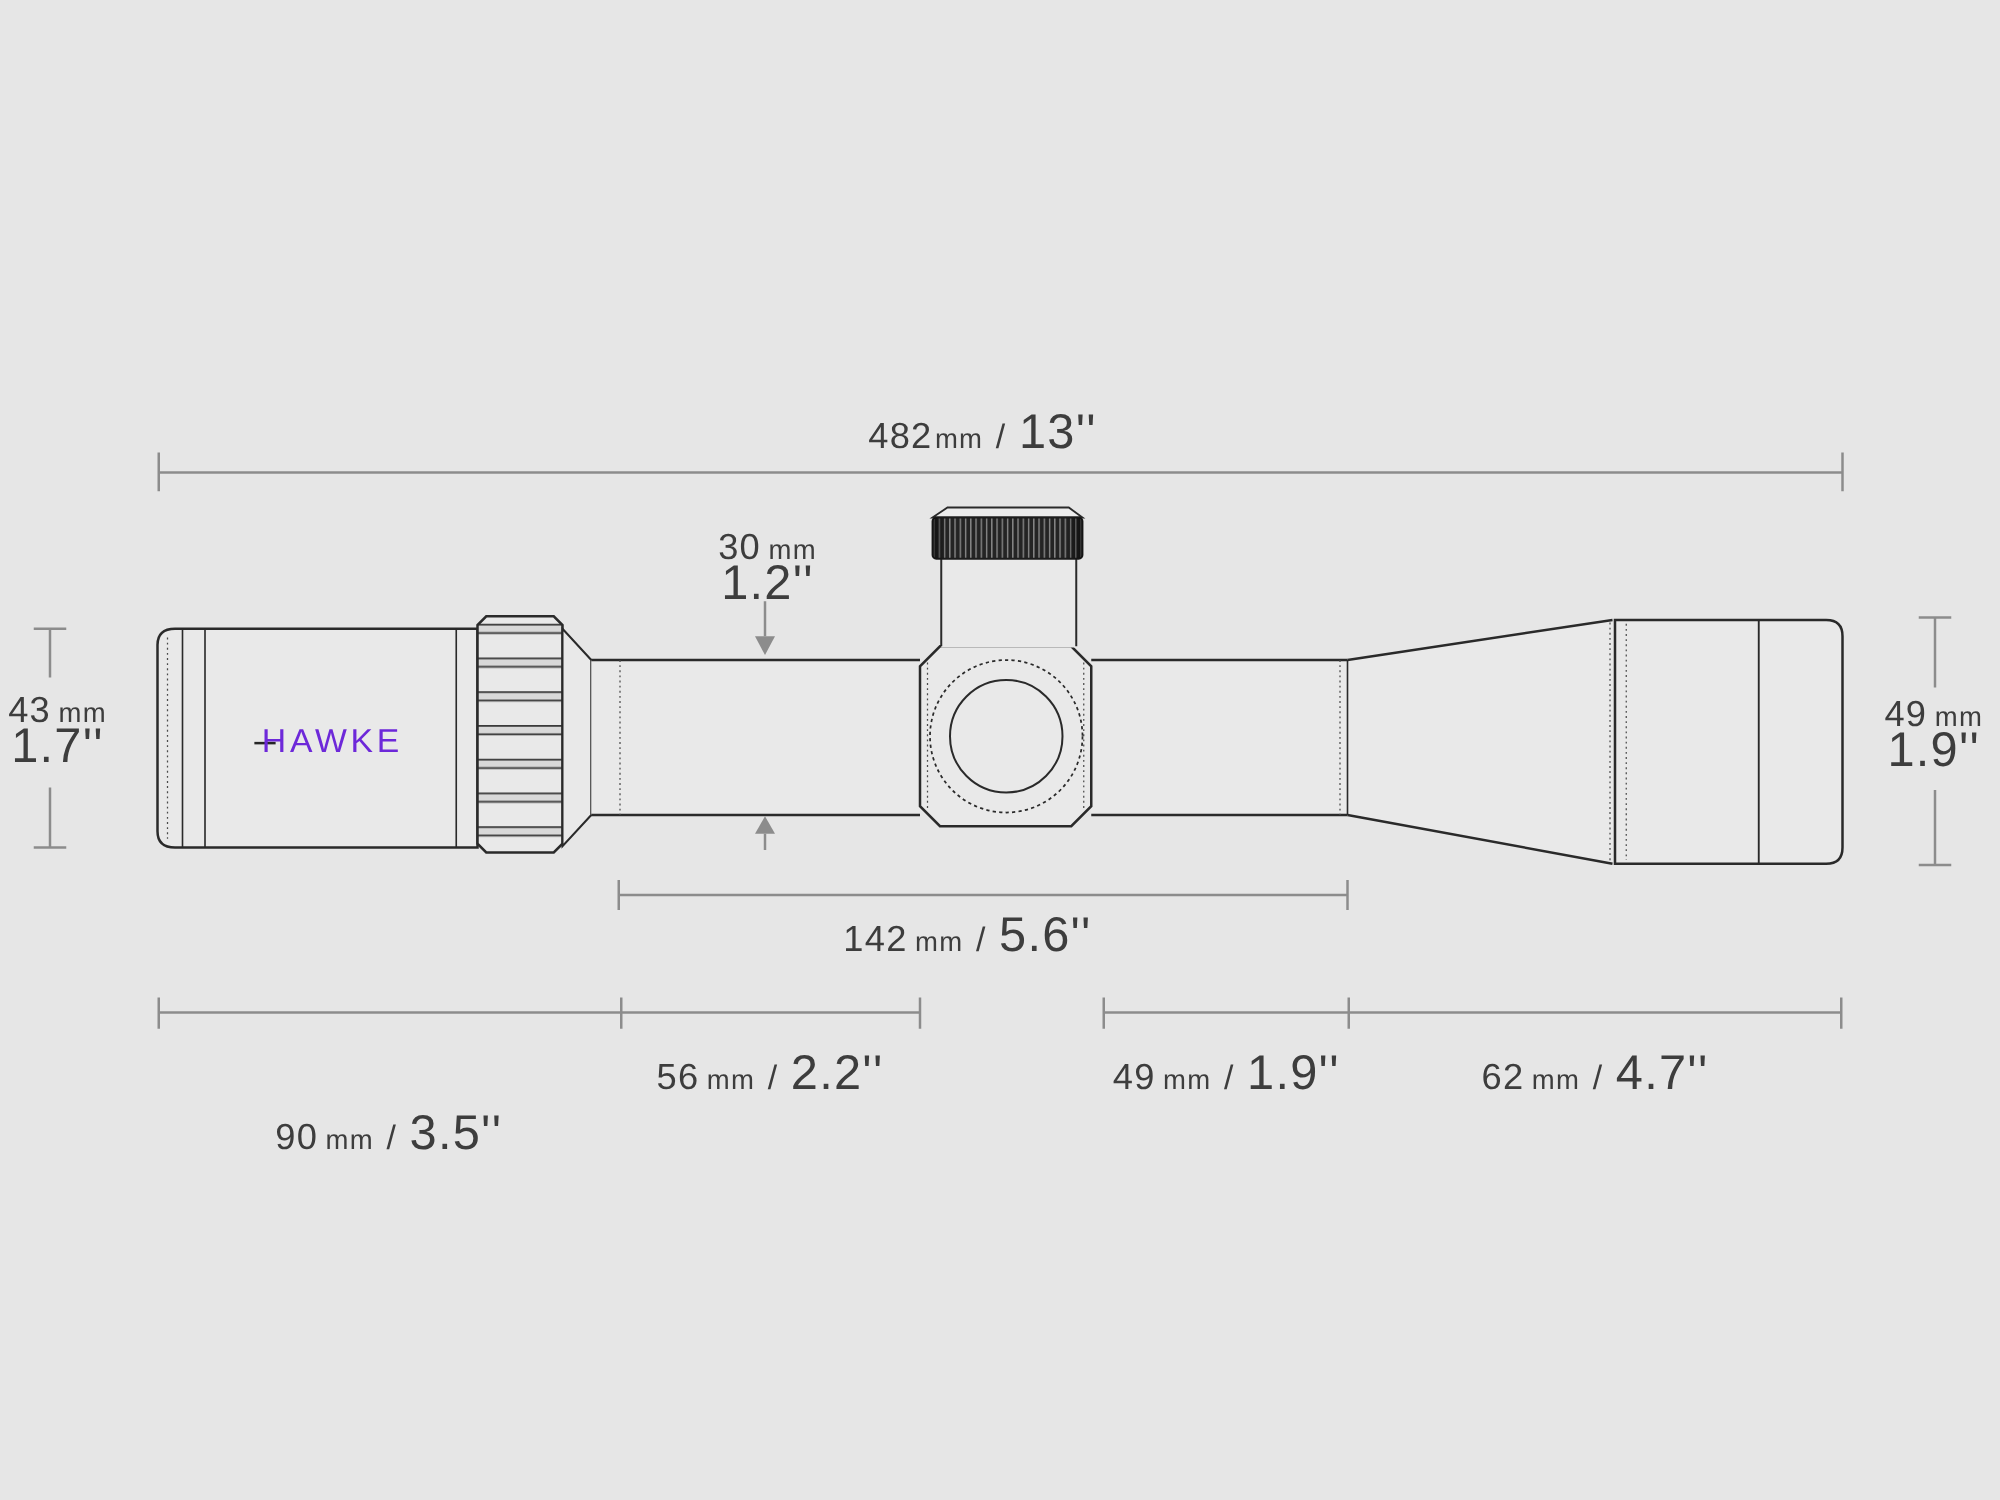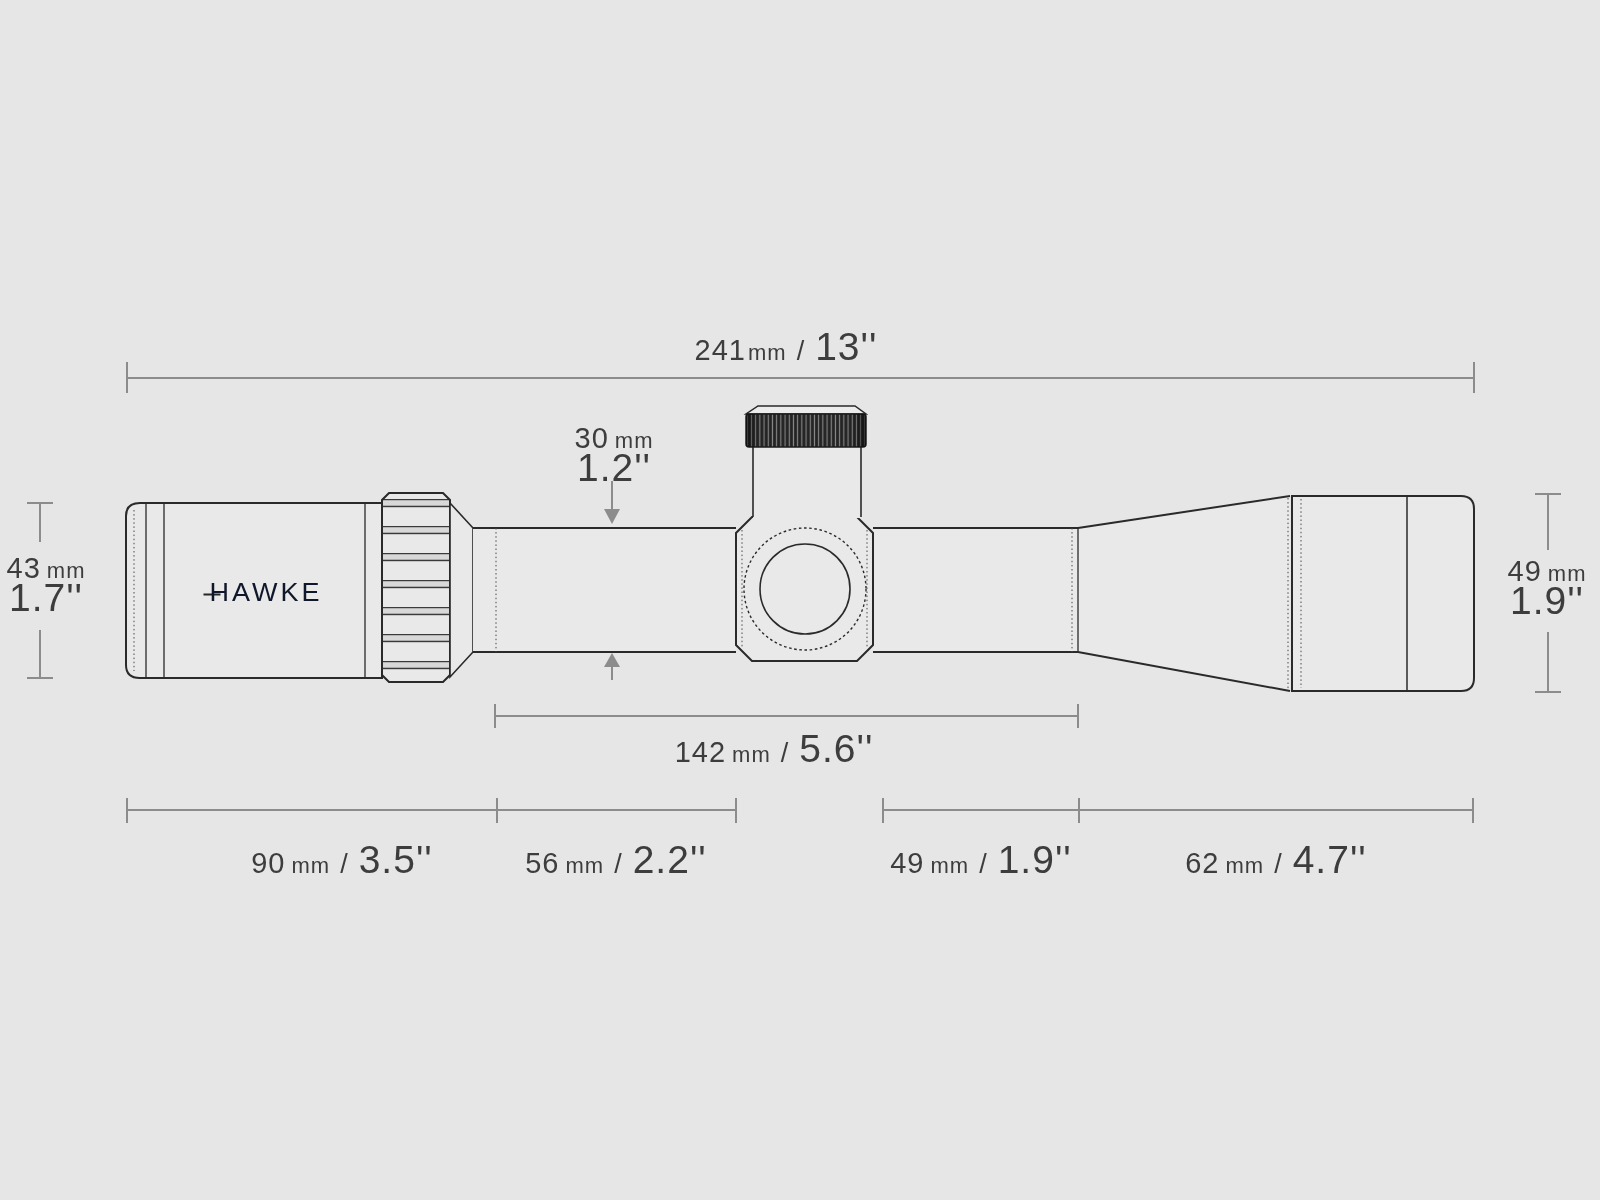--- a/index.html
+++ b/index.html
@@ -27,21 +27,21 @@
   .dim-label .num{font-size:29px;}
   .dim-label .unit{font-size:22px;margin-left:6px;}
   .dim-label.tight .unit{margin-left:2px;}
   .dim-label .sep{font-size:27px;margin:0 10px;}
   .dim-label .inch{font-size:39px;}
   .dim-label .row{display:block;line-height:27px;}
   .logo{
     position:absolute;
     transform:translate(-50%,-50%);
     display:flex;align-items:center;
-    color:#0f172a;
+    color:#6d28d9;
   }
   .logo-dash{
     width:17px;height:2px;background:#262626;
     margin-right:-11px;position:relative;top:1px;
   }
   .logo-text{
     font-size:27px;font-weight:400;letter-spacing:3px;
     transform:scaleY(0.98);
   }
 </style>
@@ -186,21 +186,21 @@
       <polygon points="604,667 620,667 612,653" fill="#8c8c8c"></polygon>
     </g>
   </svg>
 
   <div class="logo" style="left:263px;top:593px;">
     <span class="logo-dash"></span>
     <span class="logo-text">HAWKE</span>
   </div>
 
   <div class="dim-label tight" style="left:786px;top:346px;">
-    <span class="num">241</span><span class="unit">mm</span><span class="sep">/</span><span class="inch">13''</span>
+    <span class="num">482</span><span class="unit">mm</span><span class="sep">/</span><span class="inch">13''</span>
   </div>
 
   <div class="dim-label" style="left:614px;top:455px;">
     <span class="row"><span class="num">30</span><span class="unit">mm</span></span>
     <span class="row"><span class="inch">1.2''</span></span>
   </div>
 
   <div class="dim-label" style="left:46px;top:585px;">
     <span class="row"><span class="num">43</span><span class="unit">mm</span></span>
     <span class="row"><span class="inch">1.7''</span></span>
@@ -208,21 +208,21 @@
 
   <div class="dim-label" style="left:1547px;top:588px;">
     <span class="row"><span class="num">49</span><span class="unit">mm</span></span>
     <span class="row"><span class="inch">1.9''</span></span>
   </div>
 
   <div class="dim-label" style="left:774px;top:748px;">
     <span class="num">142</span><span class="unit">mm</span><span class="sep">/</span><span class="inch">5.6''</span>
   </div>
 
-  <div class="dim-label" style="left:311px;top:859px;margin-left:31px;">
+  <div class="dim-label" style="left:311px;top:907px;">
     <span class="num">90</span><span class="unit">mm</span><span class="sep">/</span><span class="inch">3.5''</span>
   </div>
 
   <div class="dim-label" style="left:616px;top:859px;">
     <span class="num">56</span><span class="unit">mm</span><span class="sep">/</span><span class="inch">2.2''</span>
   </div>
 
   <div class="dim-label" style="left:981px;top:859px;">
     <span class="num">49</span><span class="unit">mm</span><span class="sep">/</span><span class="inch">1.9''</span>
   </div>

